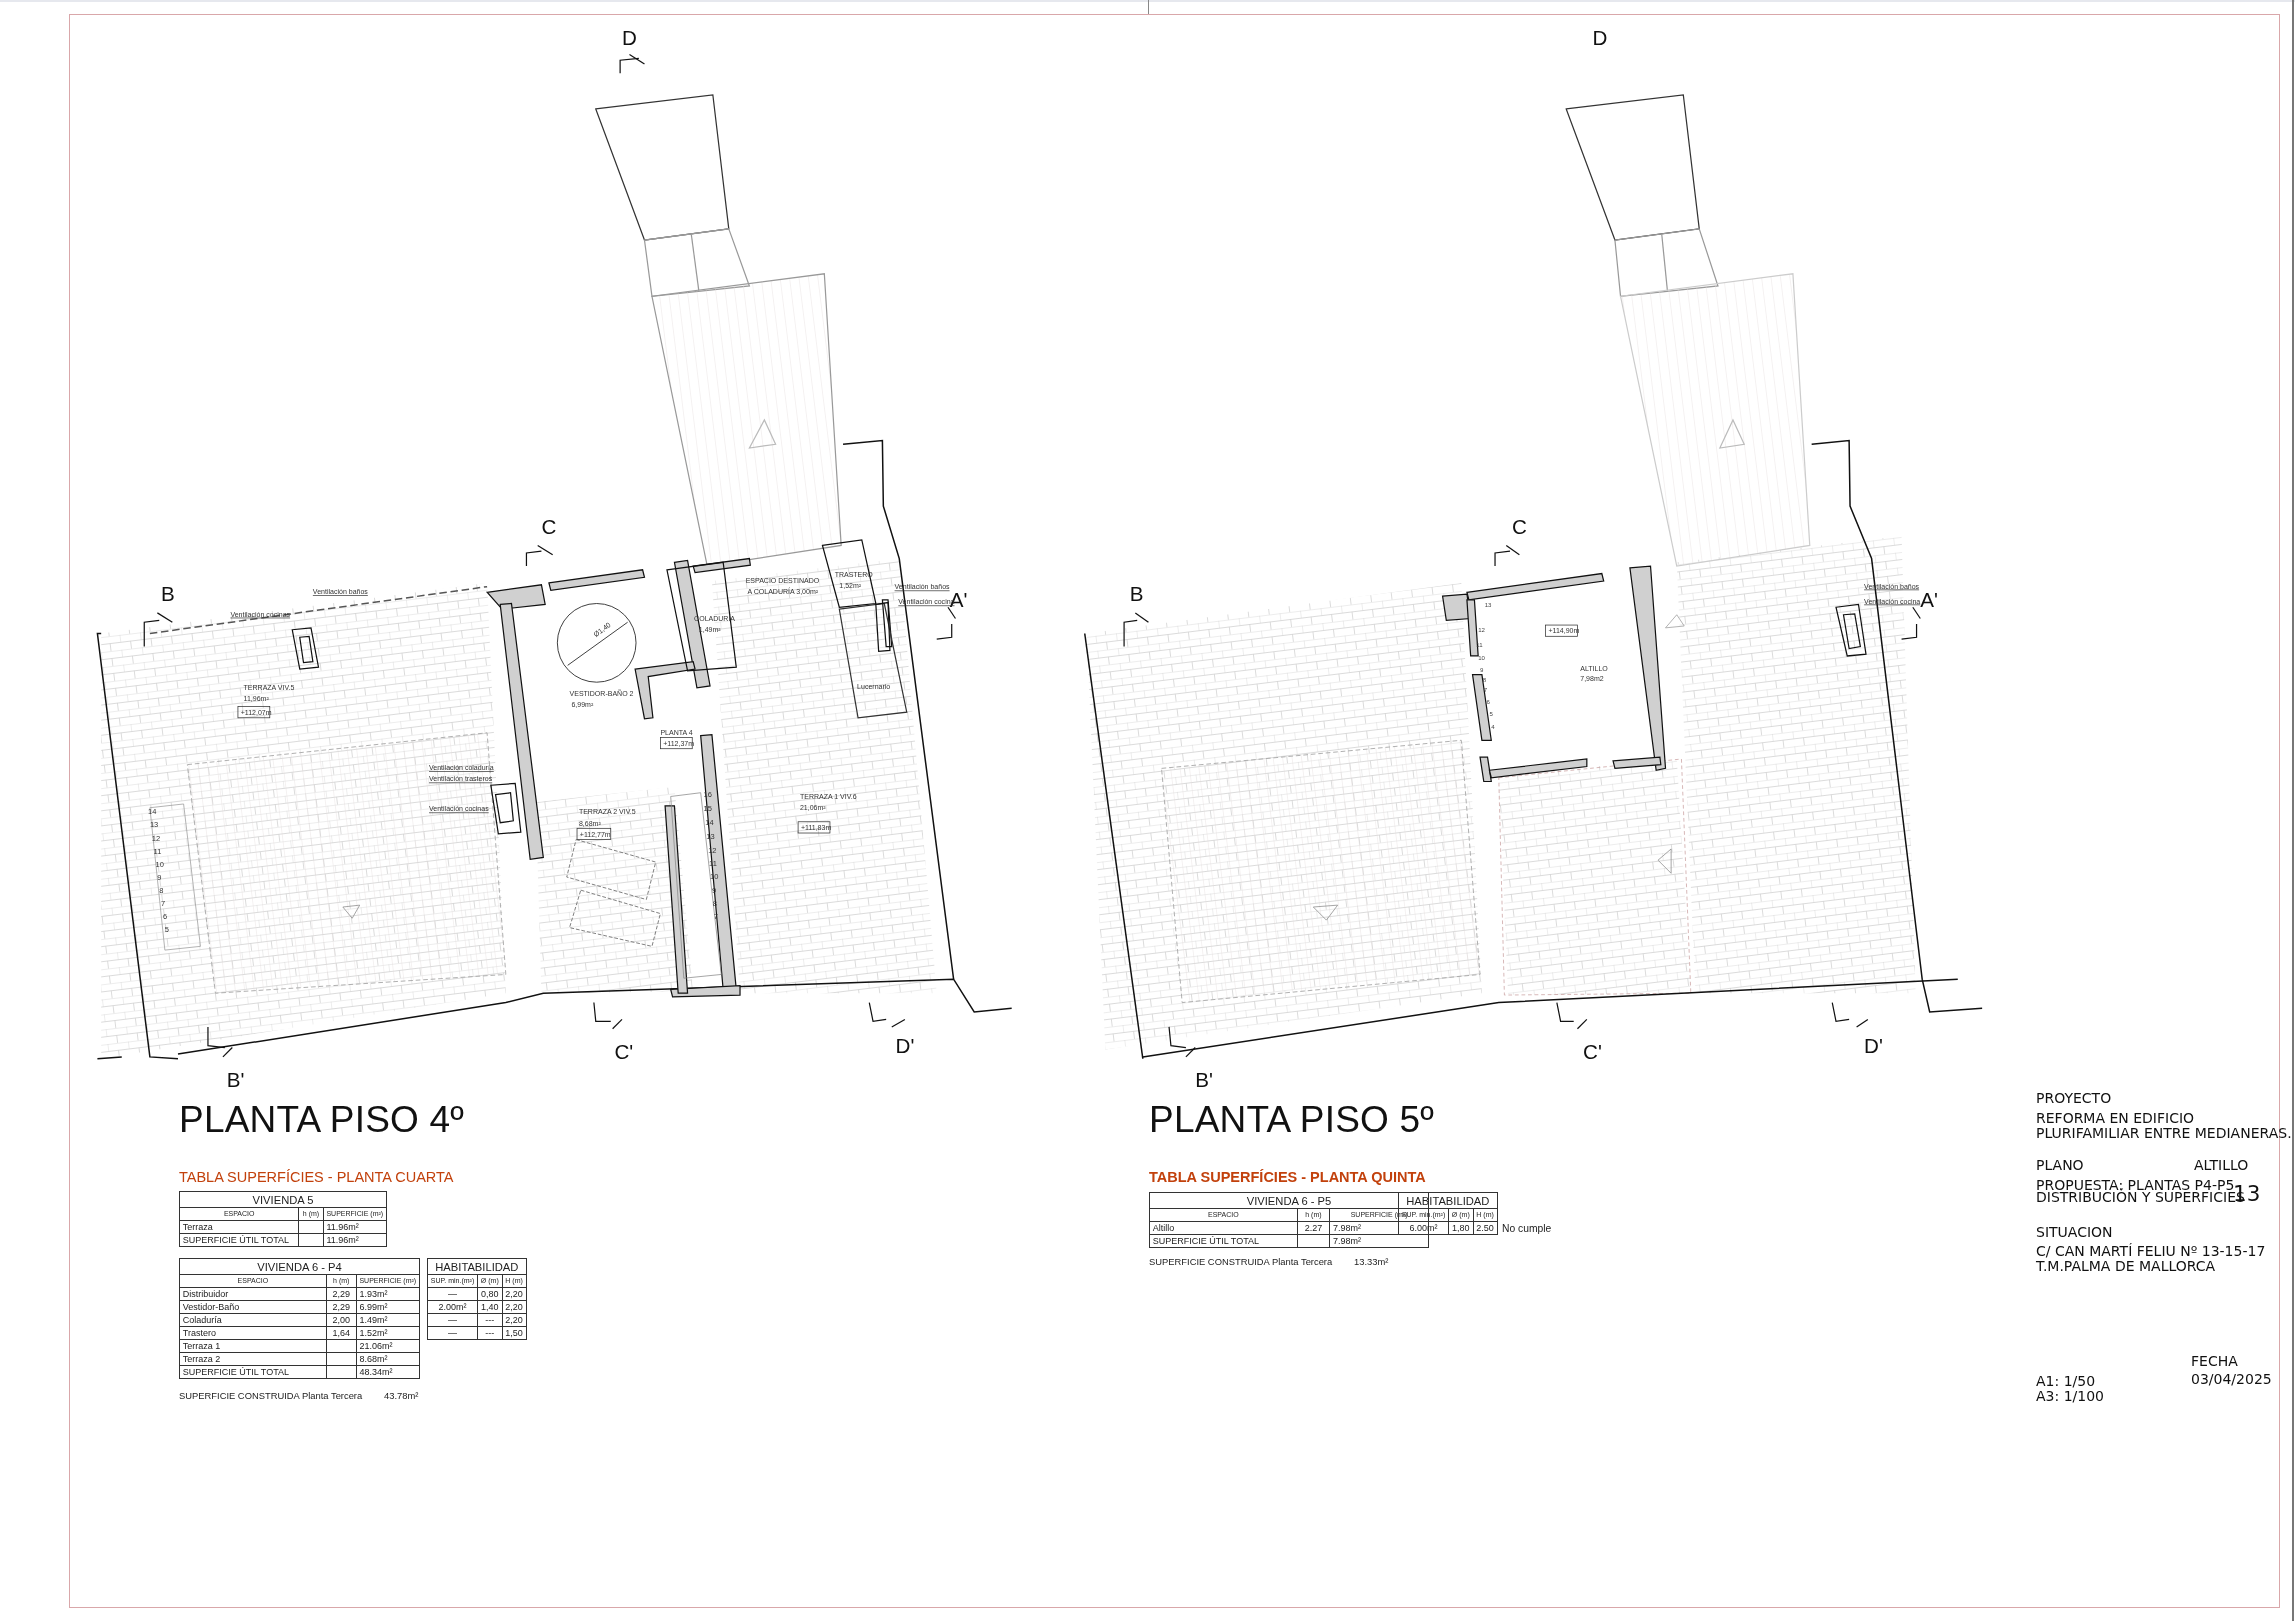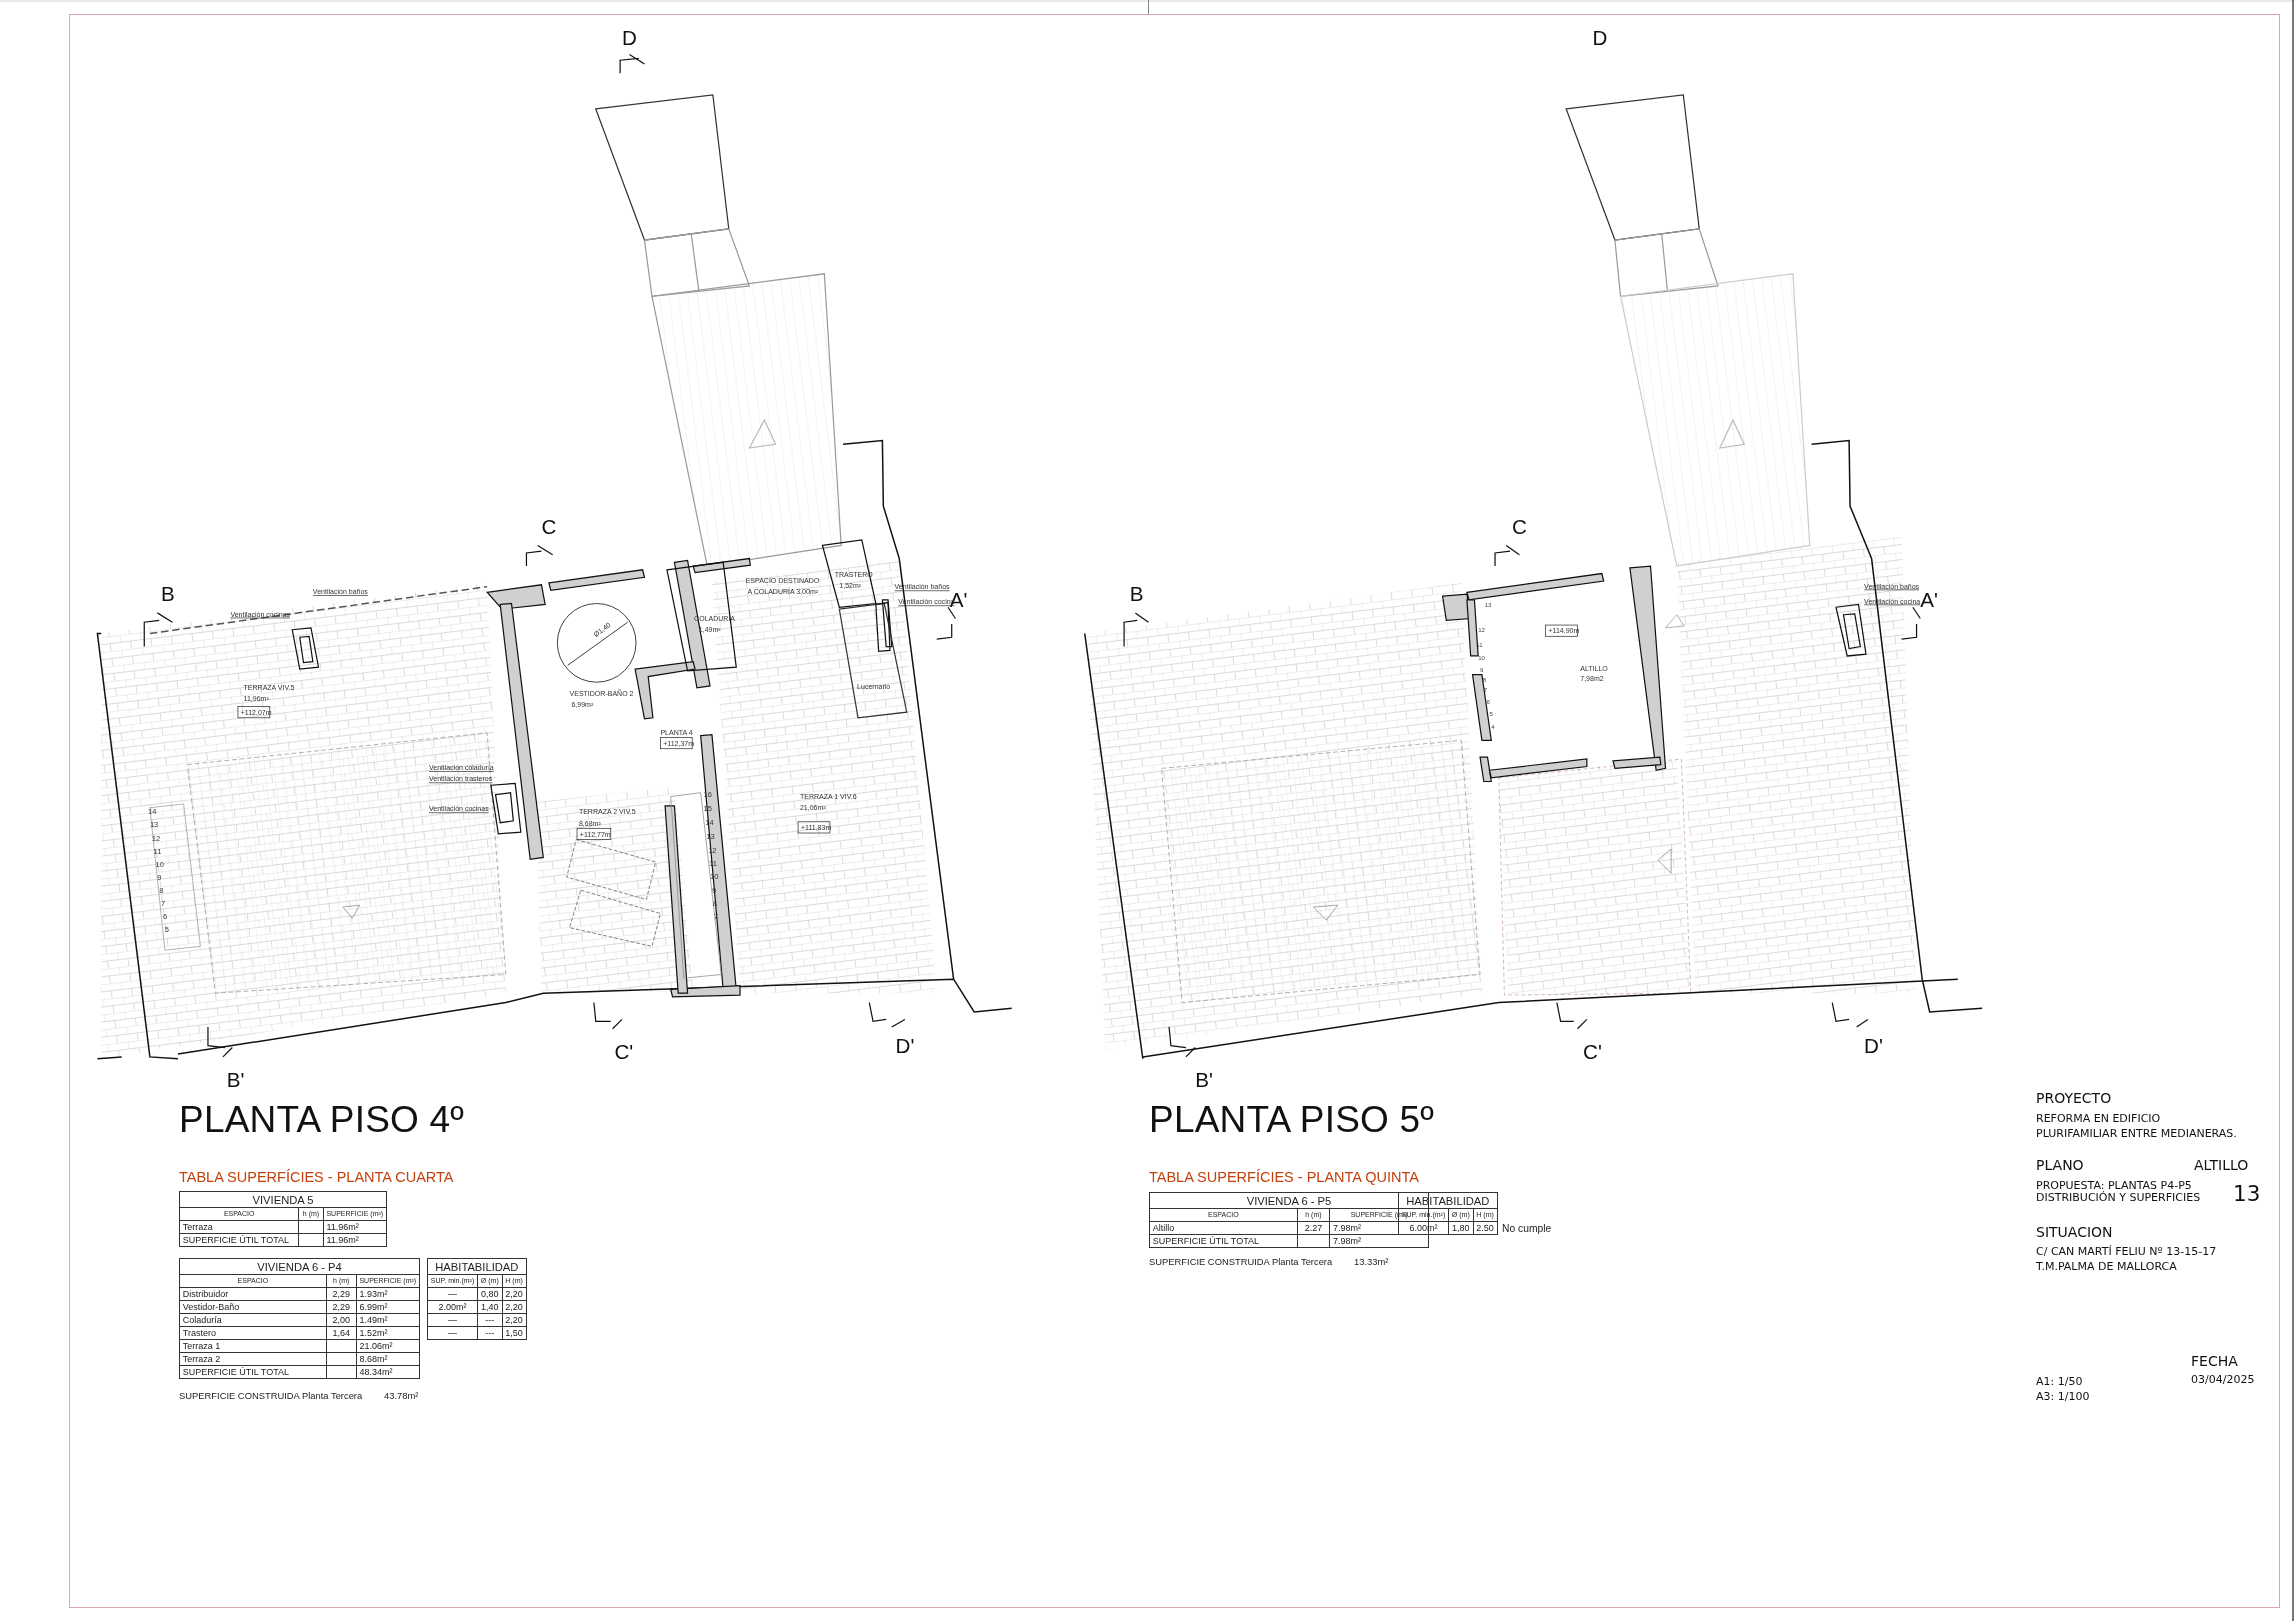--- a/index.html
+++ b/index.html
@@ -16,21 +16,21 @@
   table.sup td{border:0.9px solid #333;padding:0 2.8px;height:12px;line-height:12px;white-space:nowrap;}
   table.sup td.hdr{text-align:center;font-size:11.2px;height:15px;}
   table.sup td.sub{text-align:center;font-size:7px;}
   table.sup td.num{}
   table.sup td.c{text-align:center;}
   .construida{position:absolute;font-size:9.4px;color:#222;}
   .construida .val{position:absolute;white-space:nowrap;}
   .nocumple{position:absolute;font-size:10.3px;color:#222;}
   .tb{position:absolute;font-family:"DejaVu Sans",sans-serif;color:#111;}
   .tb-h{font-size:14px;}
-  .tb-s{font-size:11px;line-height:15px;}
+  .tb-s{font-size:14px;line-height:15px;}
   .tb-num{font-size:21.5px;}
 </style>
 </head>
 <body>
 
 <div class="topband"></div>
 <div class="midtick"></div>
 <div class="frame"></div>
 <div class="rightbar"></div>
 
@@ -381,21 +381,21 @@
         <td class="c">1,50</td>
       </tr>
 </tbody>
   </table>
 
 <div class="construida" style="left:179px;top:1390px;">
   <span>SUPERFICIE CONSTRUIDA Planta Tercera</span>
   <span class="val" style="left:205px;">43.78m²</span>
 </div>
 
-<div class="tbl-title" style="left:1149px;top:1169px;">TABLA SUPERFÍCIES - PLANTA QUINTA</div>
+<div class="tbl-title" style="left:1149px;top:1169px;font-weight:bold;">TABLA SUPERFÍCIES - PLANTA QUINTA</div>
 <table class="sup" style="left:1149px;top:1192px;width:280px;">
   <tbody>
       <tr>
         <td class="hdr" colspan="3">VIVIENDA 6 - P5</td>
       </tr>
   <tr>
     <td class="sub" style="width:141px">ESPACIO</td>
     <td class="sub" style="width:26px">h (m)</td>
     <td class="sub">SUPERFICIE (m²)</td>
   </tr>

